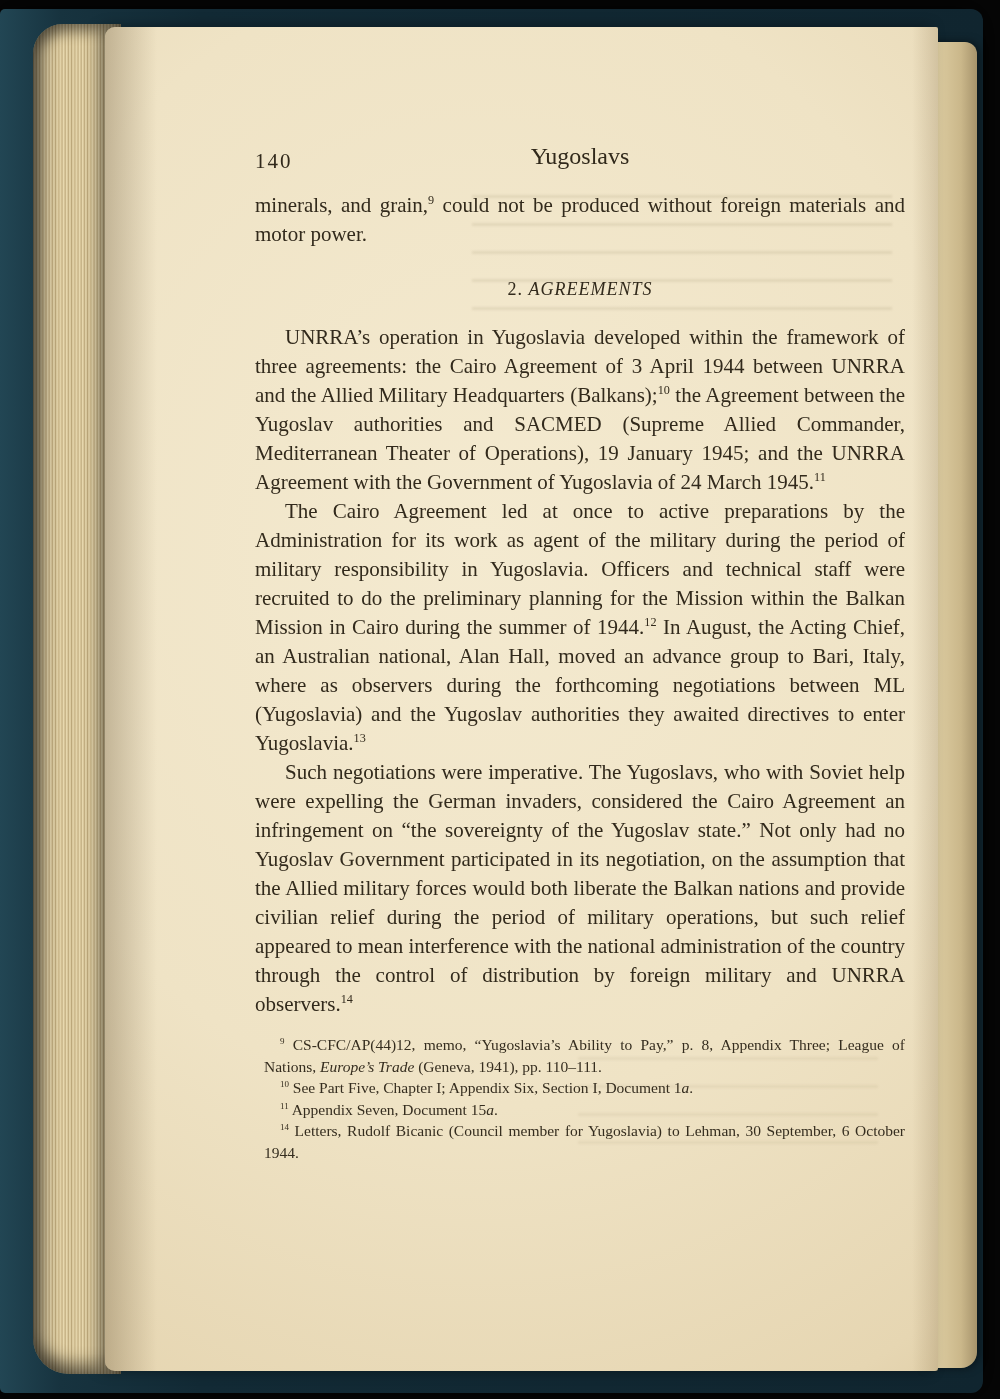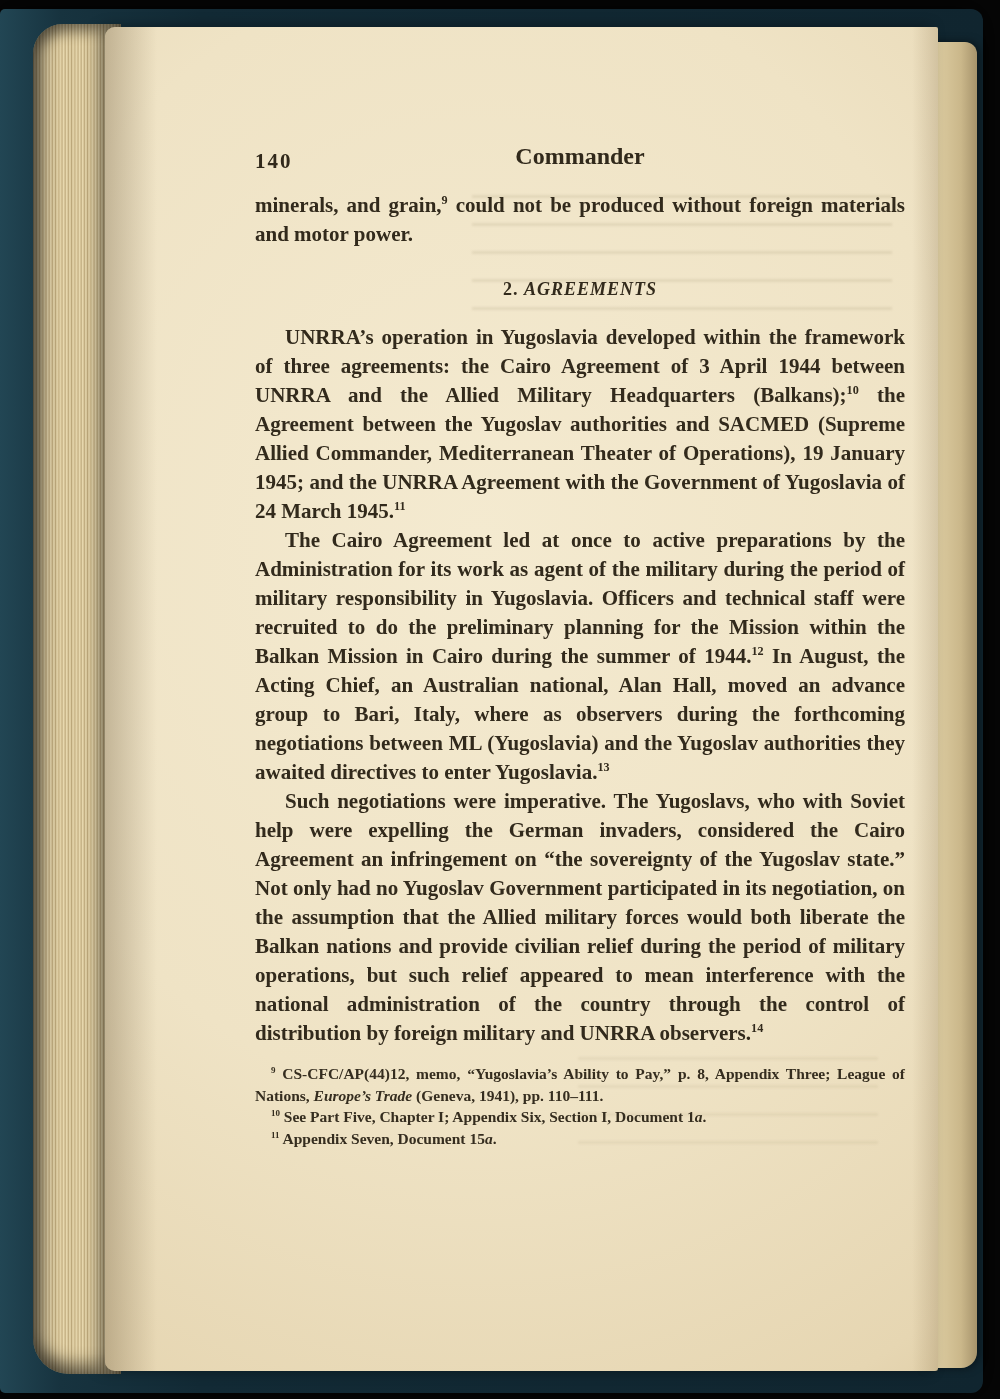--- a/index.html
+++ b/index.html
@@ -1,15 +1,15 @@
 <!DOCTYPE html>
 <html><head>
 <meta charset="utf-8">
 <style>
-  * { margin:0; padding:0; box-sizing:border-box;font-weight:bold; }
+  * { margin:0; padding:0; box-sizing:border-box; }
   html,body { width:1000px; height:1399px; }
   body {
     background:#060606;
     font-family:"Liberation Serif","DejaVu Serif",serif;
     overflow:hidden;
   }
   .scene { position:relative; width:1000px; height:1399px; background:#060606; }
 
   
   .cover {
@@ -84,51 +84,52 @@
   .body-text p.k-heading {
     text-align:center; text-indent:0;
     font-size:18px; letter-spacing:1px;
     margin:26px 0 19px 0;
   }
   sup { font-size:.58em; line-height:0; vertical-align:super; letter-spacing:0; }
 
   .footnotes { margin-top:15px; }
   .footnotes p.footnote {
     font-size:15.5px; line-height:21.5px; text-align:justify;
-    text-indent:16px; color:#352d1f;
+    text-indent:16px; color:#352d1f;margin-left:9px;
   }
 </style>
 </head>
 <body>
 
 <div class="scene">
   <div class="cover"></div>
   <div class="stack"></div>
   <div class="underpage"></div>
 
   <div class="page">
     <div class="gutter-shade"></div>
     <div class="edge-shade"></div>
     <div class="bleed-a"></div>
     <div class="bleed-b"></div>
 
     <div class="page-inner">
       <div class="page-header">
         <span class="pagenum">140</span>
-        <span class="runhead">Commander</span>
+        <span class="runhead">Yugoslavs</span>
       </div>
 
       <div class="body-text">
           <p class="k-plain">minerals, and grain,<sup>9</sup> could not be produced without foreign materials and motor power.</p>
           <p class="k-heading">2. <i>AGREEMENTS</i></p>
           <p class="k-para">UNRRA’s operation in Yugoslavia developed within the framework of three agreements: the Cairo Agreement of 3 April 1944 between UNRRA and the Allied Military Headquarters (Balkans);<sup>10</sup> the Agreement between the Yugoslav authorities and SACMED (Supreme Allied Commander, Mediterranean Theater of Operations), 19 January 1945; and the UNRRA Agreement with the Government of Yugoslavia of 24 March 1945.<sup>11</sup></p>
           <p class="k-para">The Cairo Agreement led at once to active preparations by the Administration for its work as agent of the military during the period of military responsibility in Yugoslavia. Officers and technical staff were recruited to do the preliminary planning for the Mission within the Balkan Mission in Cairo during the summer of 1944.<sup>12</sup> In August, the Acting Chief, an Australian national, Alan Hall, moved an advance group to Bari, Italy, where as observers during the forthcoming negotiations between ML (Yugoslavia) and the Yugoslav authorities they awaited directives to enter Yugoslavia.<sup>13</sup></p>
           <p class="k-para">Such negotiations were imperative. The Yugoslavs, who with Soviet help were expelling the German invaders, considered the Cairo Agreement an infringement on “the sovereignty of the Yugoslav state.” Not only had no Yugoslav Government participated in its negotiation, on the assumption that the Allied military forces would both liberate the Balkan nations and provide civilian relief during the period of military operations, but such relief appeared to mean interference with the national administration of the country through the control of distribution by foreign military and UNRRA observers.<sup>14</sup></p>
         </div>
 
       <div class="footnotes">
           <p class="footnote"><sup>9</sup> CS-CFC/AP(44)12, memo, “Yugoslavia’s Ability to Pay,” p. 8, Appendix Three; League of Nations, <i>Europe’s Trade</i> (Geneva, 1941), pp. 110–111.</p>
           <p class="footnote"><sup>10</sup> See Part Five, Chapter I; Appendix Six, Section I, Document 1<i>a</i>.</p>
           <p class="footnote"><sup>11</sup> Appendix Seven, Document 15<i>a</i>.</p>
+          <p class="footnote"><sup>14</sup> Letters, Rudolf Bicanic (Council member for Yugoslavia) to Lehman, 30 September, 6 October 1944.</p>
         </div>
     </div>
   </div>
 </div>
 
 </body></html>

